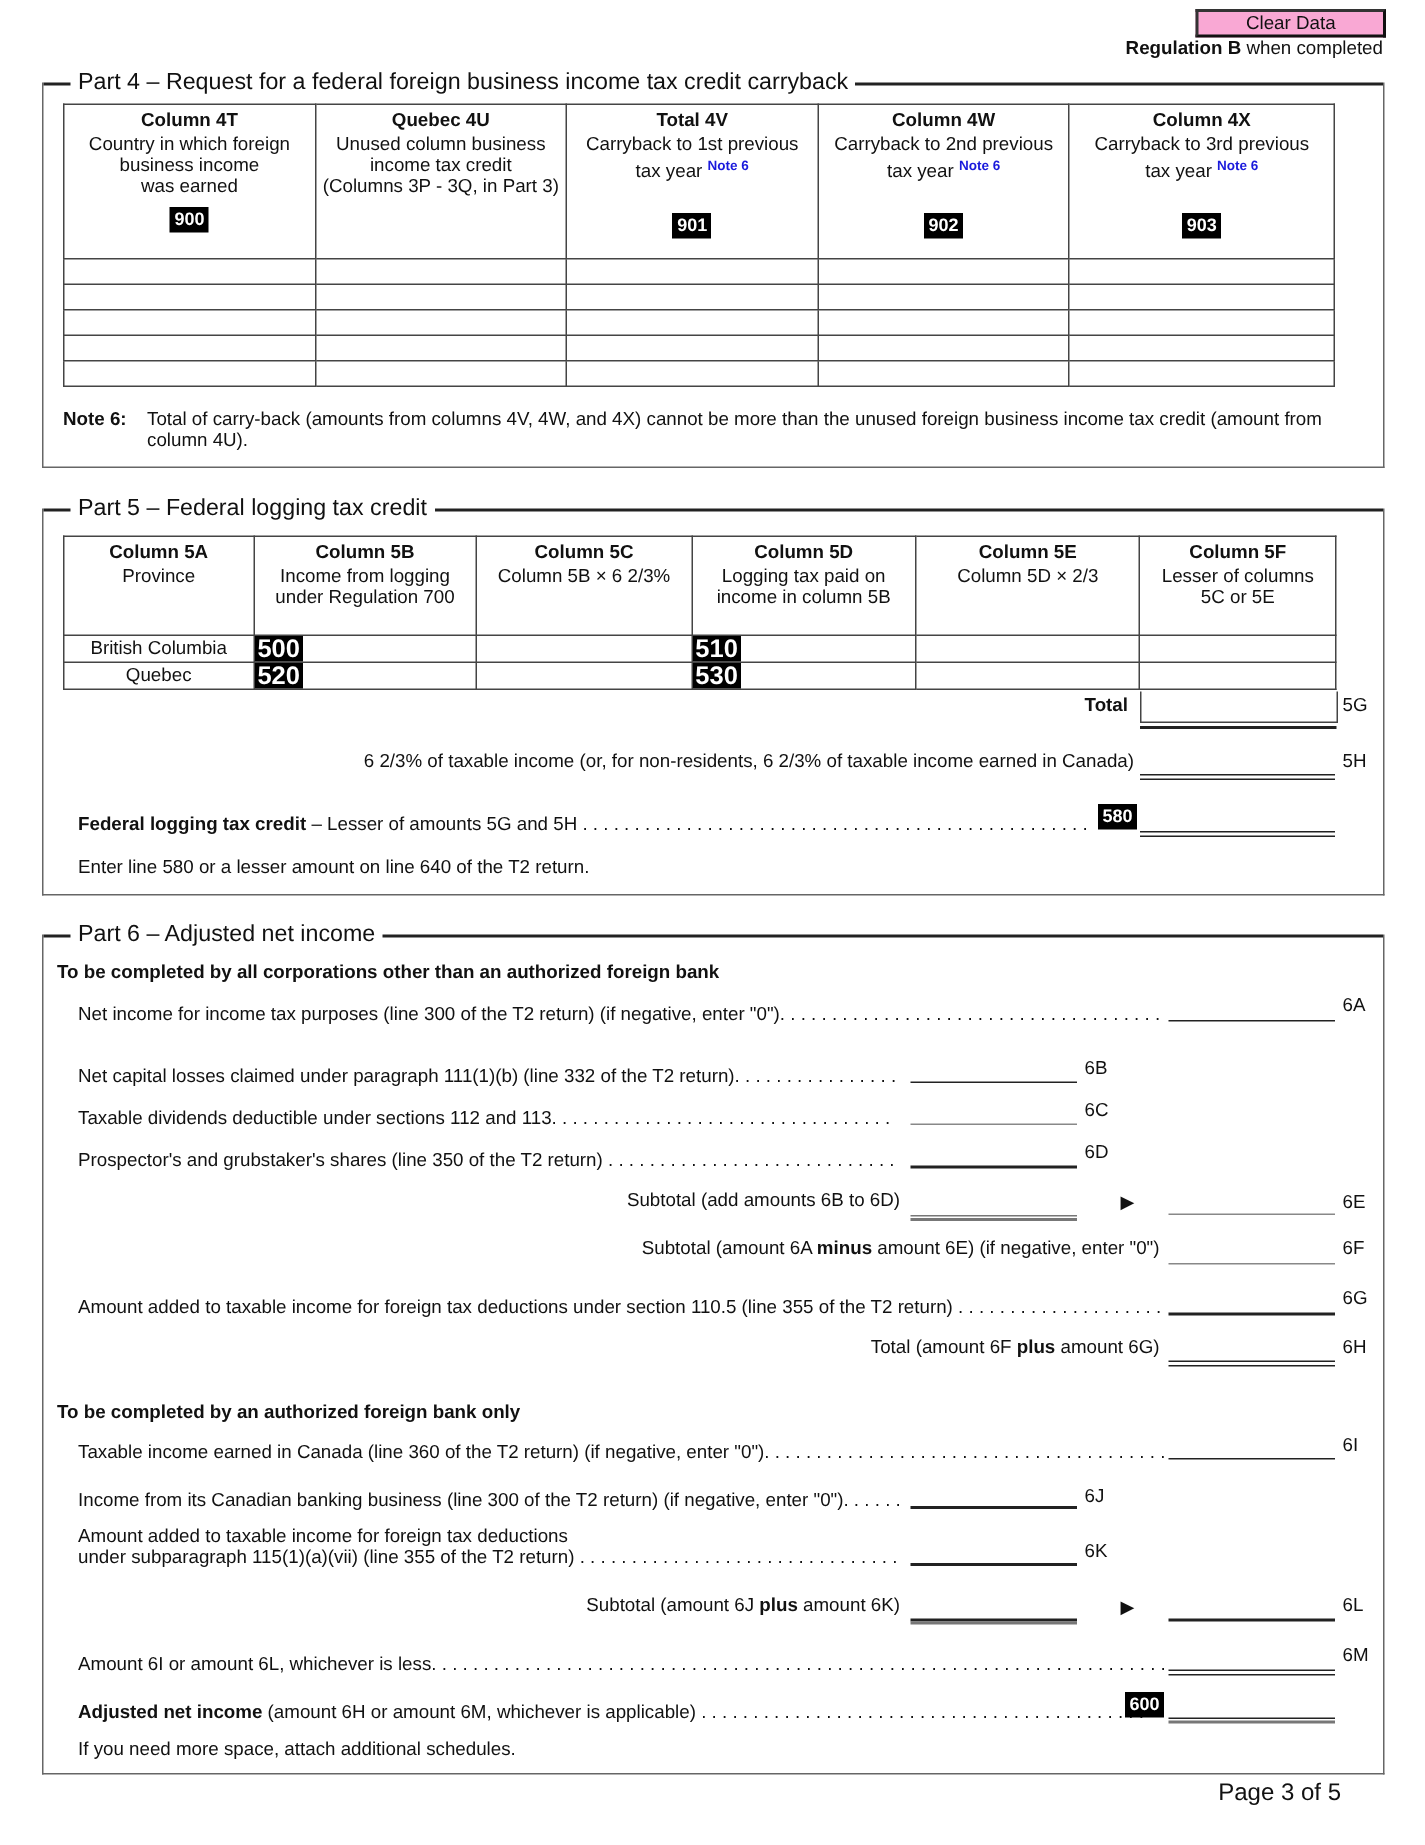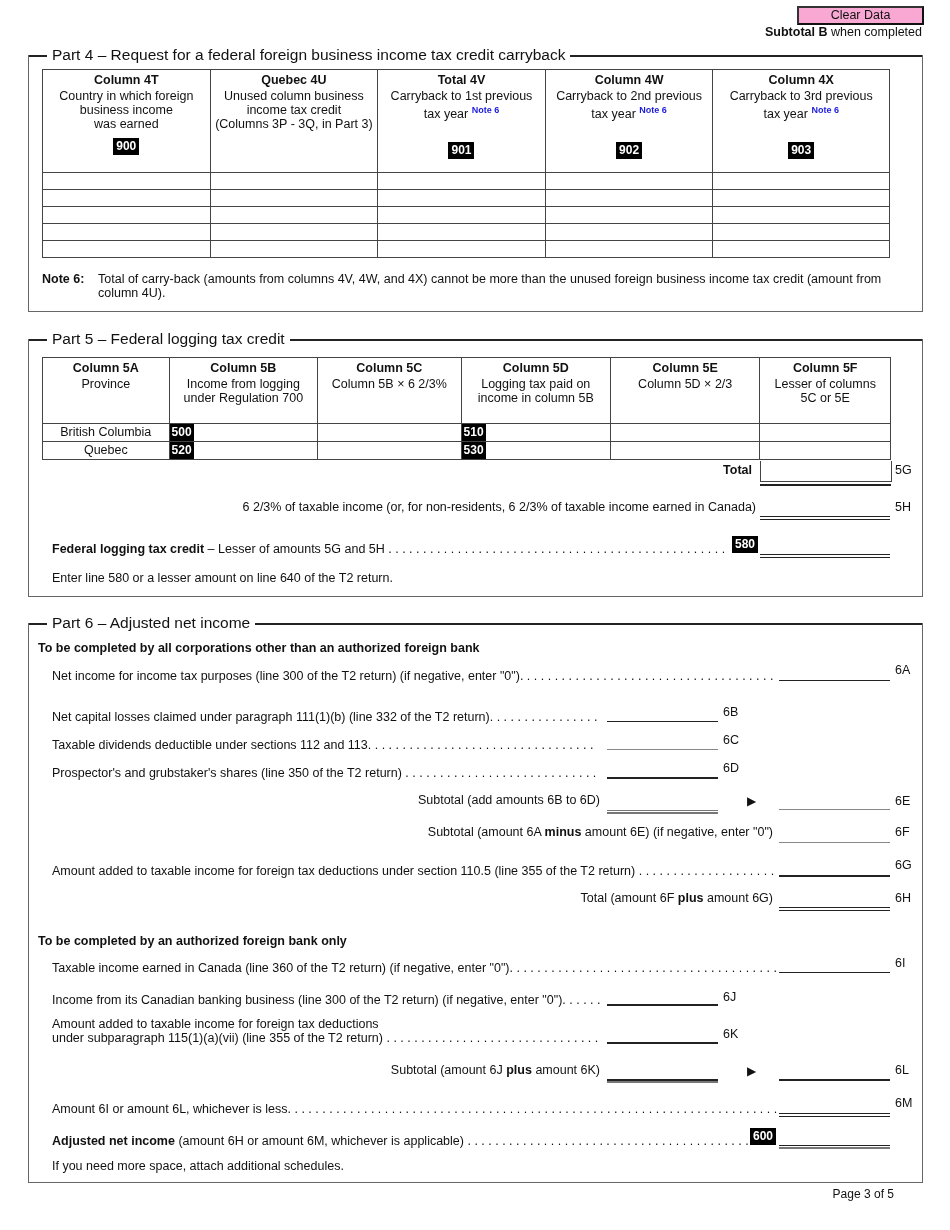--- a/index.html
+++ b/index.html
@@ -10,35 +10,35 @@
   .protected b{font-weight:bold;}
   .section{position:absolute;left:28px;width:893px;border:1px solid #666;border-top:none;}
   .section .topline{position:absolute;top:0;left:0;right:0;height:2px;background:#222;}
   .section .title{position:absolute;left:18px;top:-9px;background:#fff;padding:0 5px;font-weight:normal;font-size:15.5px;}
   table.grid{position:absolute;border-collapse:collapse;}
   table.grid td{border:1px solid #444;padding:0;vertical-align:top;text-align:center;}
   .colhead{font-weight:bold;font-size:12.5px;margin-top:3px;}
   .coldesc{font-size:12.5px;line-height:14px;margin-top:2px;}
   .note-sup{color:#1a1adc;font-weight:bold;font-size:9px;vertical-align:super;}
   .code{display:inline-block;background:#000;color:#fff;font-weight:bold;font-size:12px;padding:1px 3px;line-height:15px;}
-  .code-inline{position:absolute;left:0;top:0;background:#000;color:#fff;font-weight:bold;font-size:12px;padding:0 2px;line-height:17px;height:17px;}
+  .code-inline{position:absolute;left:0;top:0;background:#000;color:#fff;font-weight:bold;font-size:17px;padding:0 2px;line-height:17px;height:17px;}
   .row-cell{height:17px;}
   .txt{position:absolute;white-space:nowrap;font-size:12.5px;}
   .field{position:absolute;height:14px;border-bottom:1px solid #222;}
   .field.dbl::after{content:"";position:absolute;left:0;right:0;bottom:-4px;border-bottom:2px solid #777;}
   .field.dbl2::after{content:"";position:absolute;left:0;right:0;bottom:-4px;border-bottom:1px solid #222;}
   .field.grey{border-bottom-color:#888;}
   .arrow{position:absolute;font-size:12px;}
-  .pagenum{position:absolute;right:56px;top:1187px;font-size:12px;margin-left:28px;}
+  .pagenum{position:absolute;right:56px;top:1187px;font-size:16px;margin-left:28px;}
 </style>
 </head>
 <body>
 
 <div class="abs clear-btn">Clear Data</div>
-<div class="abs protected"><b>Subtotal B</b><span> when completed</span></div>
+<div class="abs protected"><b>Regulation B</b><span> when completed</span></div>
 
 <div class="section" style="top:55px;height:256px;">
   <div class="topline"></div>
   <div class="title">Part 4 – Request for a federal foreign business income tax credit carryback</div>
 
   <table class="grid" style="left:13px;top:14px;width:848px;">
     <tbody>
         <tr style="height:103px;">
       <td style="width:167px;">
         <div class="colhead">Column 4T</div>

